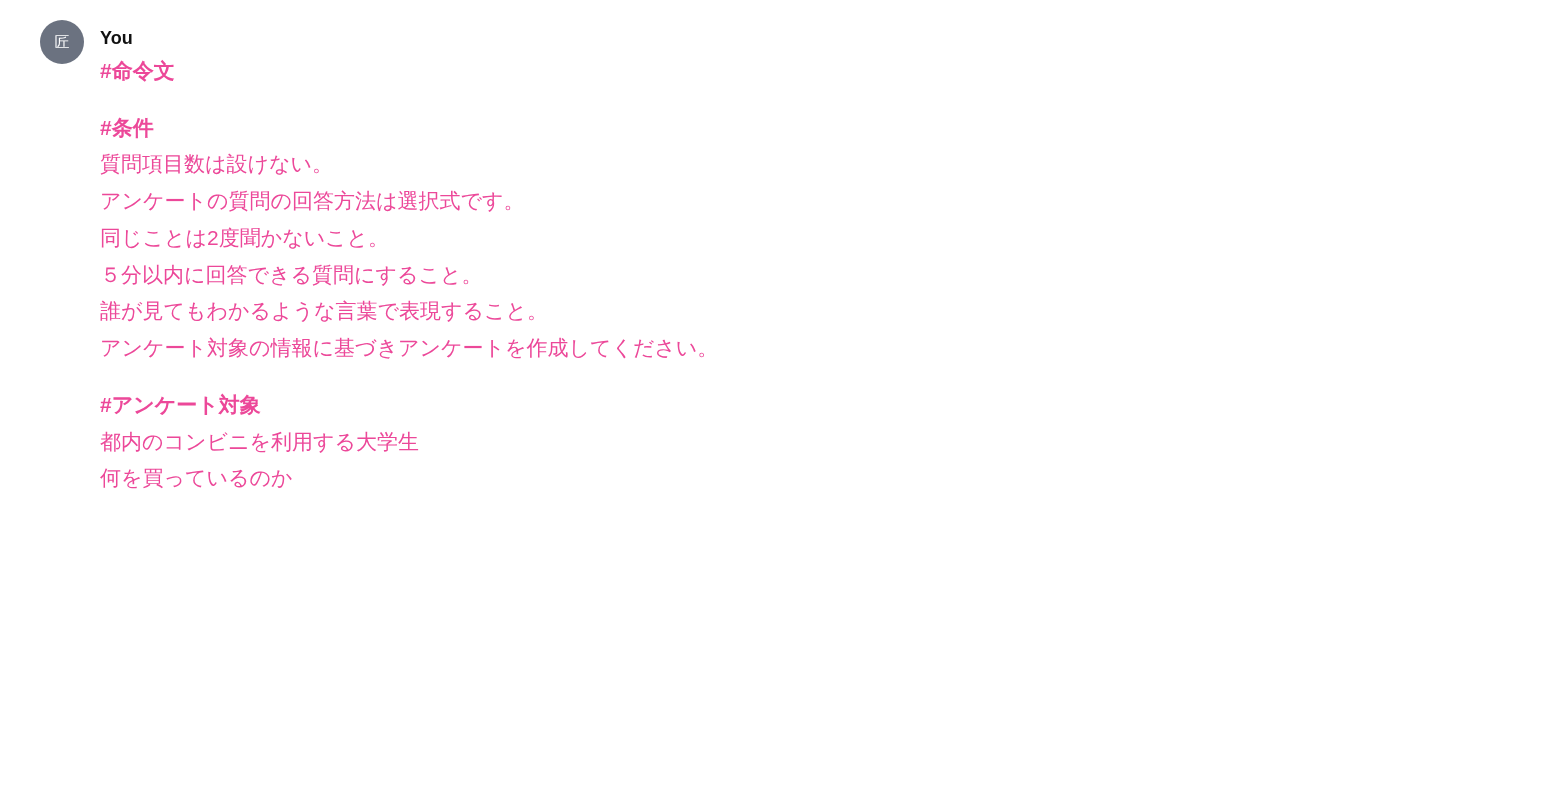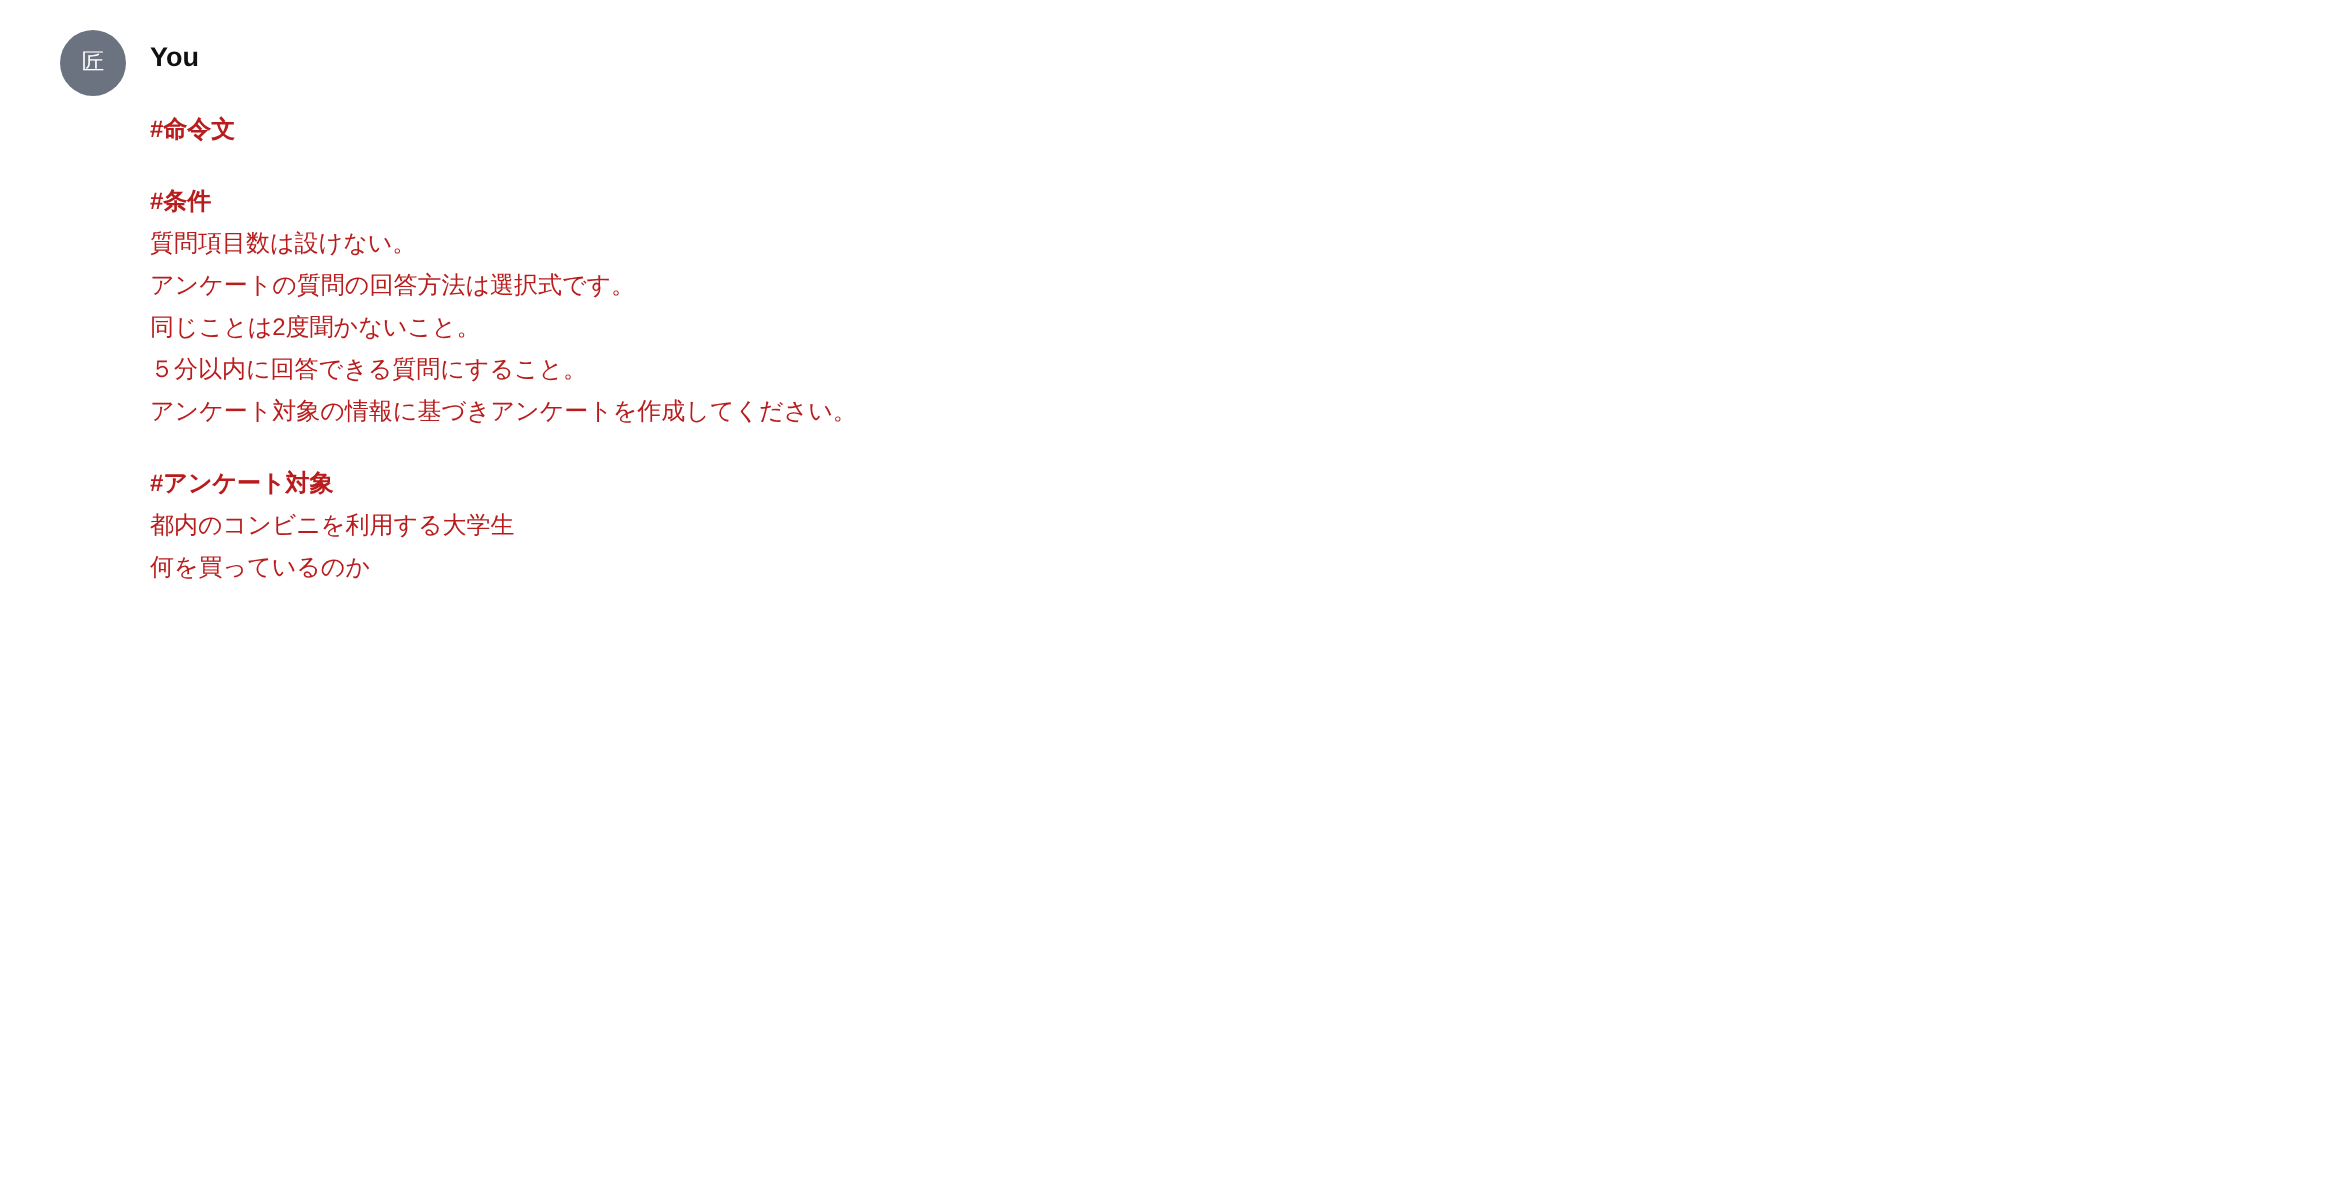--- a/index.html
+++ b/index.html
@@ -46,26 +46,26 @@
 
     .message-content {
       flex: 1;
       padding-top: 4px;
     }
 
     .username {
       font-size: 18px;
       font-weight: 700;
       color: #111111;
-      margin-bottom: 20px;
+      margin-bottom: 0;
     }
 
     .message-body {
-      font-size: 16px;
-      color: #b91c1c;
+      font-size: 21px;
+      color: #ec4899;
       line-height: 1.75;
     }
 
     .message-body p {
       margin-bottom: 0;
     }
 
     .section-heading {
       font-weight: 600;
       margin-top: 4px;
@@ -89,20 +89,21 @@
     <div class="message-content">
       <div class="username">You</div>
       <div class="message-body" id="message-body">
       <p class="section-heading">#命令文</p>
           <div class="blank-line"></div>
           <p class="section-heading">#条件</p>
           <p>質問項目数は設けない。</p>
           <p>アンケートの質問の回答方法は選択式です。</p>
           <p>同じことは2度聞かないこと。</p>
           <p>５分以内に回答できる質問にすること。</p>
+          <p>誰が見てもわかるような言葉で表現すること。</p>
           <p>アンケート対象の情報に基づきアンケートを作成してください。</p>
           <div class="blank-line"></div>
           <p class="section-heading">#アンケート対象</p>
           <p>都内のコンビニを利用する大学生</p>
           <p>何を買っているのか</p>
         </div>
     </div>
   </div>
 </div>
 

